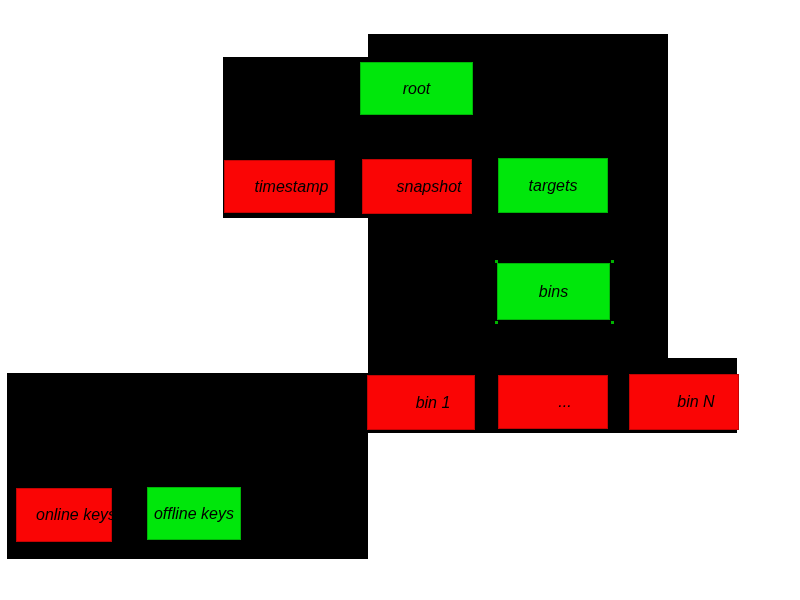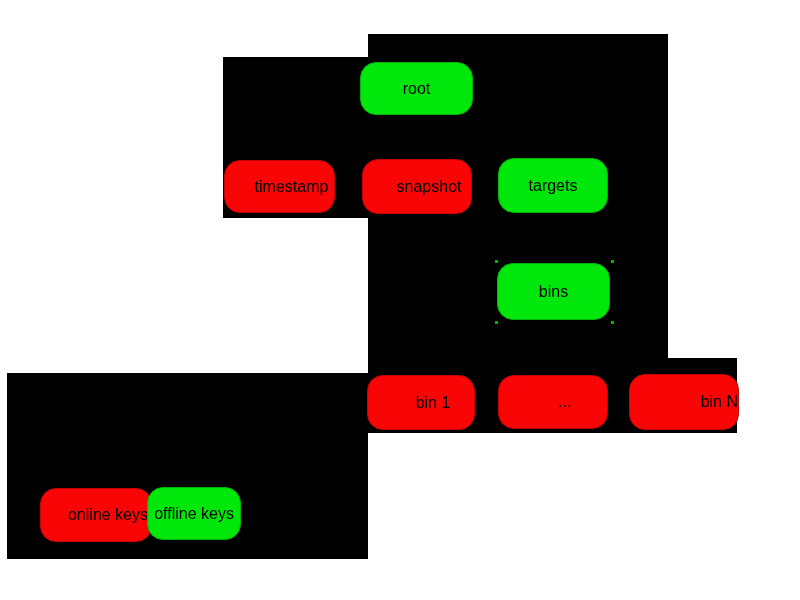--- a/index.html
+++ b/index.html
@@ -14,25 +14,26 @@
     background: #ffffff;
     overflow: hidden;
     font-family: "Liberation Sans", sans-serif;
   }
   .panel {
     position: absolute;
     background: #000000;
   }
   .node {
     position: absolute;
-    border-radius: 16px;
+    border-radius: 0;
     display: flex;
     align-items: center;
     justify-content: center;
     box-sizing: border-box;
+    font-style: italic;
   }
   .node.red {
     background: #fa0505;
     border: 1px solid #c40404;
     padding-left: 24px;
   }
   .node.green {
     background: #00e70b;
     border: 1px solid #00b408;
   }
@@ -87,25 +88,25 @@
   </div>
 
   <div class="node red" style="left:367px; top:375px; width:108px; height:55px;">
     <span class="node-label">bin 1</span>
   </div>
 
   <div class="node red" style="left:498px; top:375px; width:110px; height:54px;">
     <span class="node-label">...</span>
   </div>
 
-  <div class="node red" style="left:629px; top:374px; width:110px; height:56px;justify-content:flex-end;">
+  <div class="node red" style="left:629px; top:374px; width:110px; height:56px;">
     <span class="node-label">bin N</span>
   </div>
 
-  <div class="node red" style="left:16px; top:488px; width:112px; height:54px;margin-left:24px;">
+  <div class="node red" style="left:16px; top:488px; width:96px; height:54px;">
     <span class="node-label">online keys</span>
   </div>
 
   <div class="node green" style="left:147px; top:487px; width:94px; height:53px;">
     <span class="node-label">offline keys</span>
   </div>
 
 </div>
 
 </body></html>

